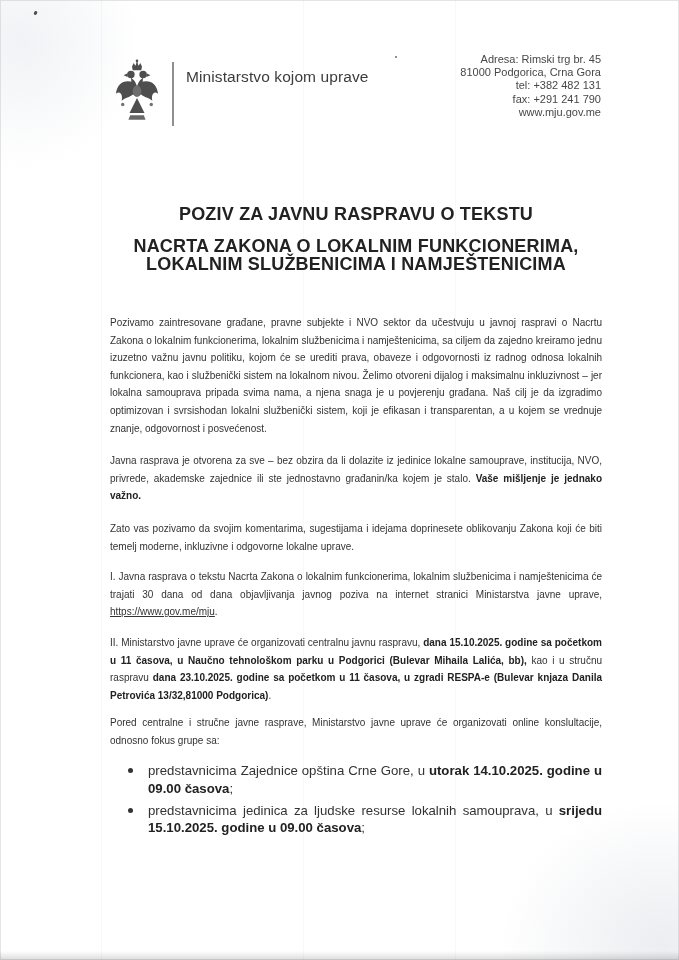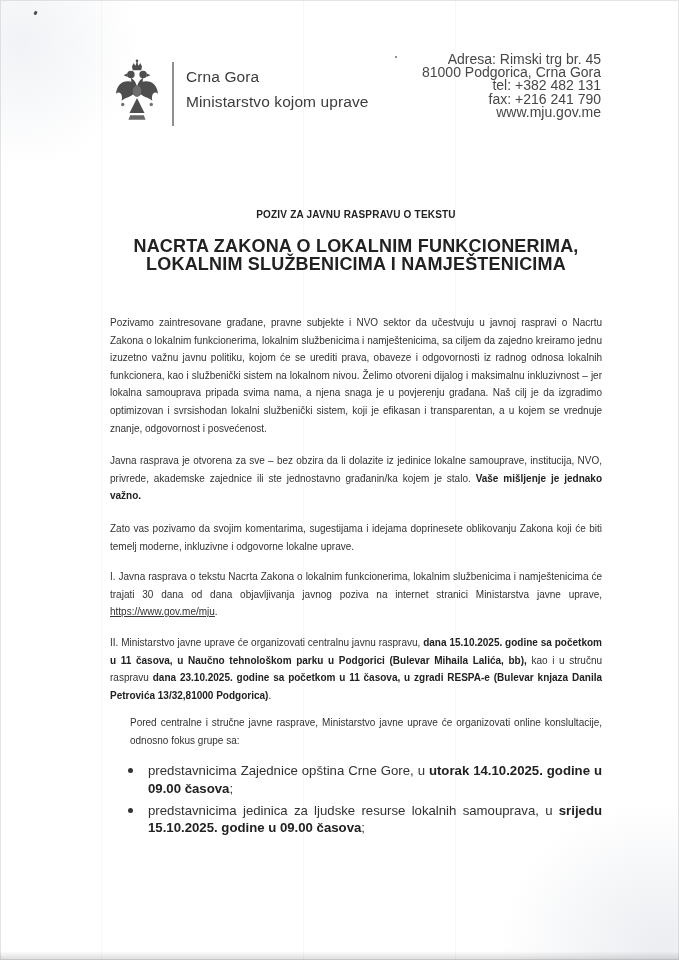--- a/index.html
+++ b/index.html
@@ -34,33 +34,33 @@
   }
   .fold-line { position: absolute; top: 0; bottom: 0; width: 1px; background: rgba(120,130,150,0.06); pointer-events: none; }
   .fold-1 { left: 101px; } .fold-2 { left: 303px; } .fold-3 { left: 455px; }
   .speck1 { position: absolute; left: 34px; top: 11px; width: 3px; height: 4px; background: #4b4b52; border-radius: 60% 40% 50% 50%; transform: rotate(25deg); }
   .speck2 { position: absolute; left: 395px; top: 56px; width: 2px; height: 2px; background: #6a6a70; border-radius: 50%; }
 
   
   .hdr-logo { position: absolute; left: 112px; top: 56px; }
   .hdr-divider { position: absolute; left: 172px; top: 62px; width: 2px; height: 64px; background: #8f8f8f; }
   .hdr-org { position: absolute; left: 186px; top: 64px; font-size: 15.5px; line-height: 25px; color: #3c3c3c; letter-spacing: 0.1px; }
-  .hdr-address { position: absolute; right: 78px; top: 53px; text-align: right; font-size: 14px; line-height: 13.2px; color: #474747; }
+  .hdr-address { position: absolute; right: 78px; top: 53px; text-align: right; font-size: 11px; line-height: 13.2px; color: #474747; }
 
   
   main.content {
     position: absolute; left: 0; top: 0; width: 679px;
     padding: 206px 77px 0 110px; box-sizing: border-box;
   }
-  .title-line1 { text-align: center; font-weight: bold; font-size: 10px; line-height: 17px; color: #222; letter-spacing: 0.2px; }
+  .title-line1 { text-align: center; font-weight: bold; font-size: 18px; line-height: 17px; color: #222; letter-spacing: 0.2px; }
   .title-line2 { text-align: center; font-weight: bold; font-size: 18px; line-height: 17.5px; color: #222; letter-spacing: 0.2px; max-width: 486px; margin: 15px auto 0 auto; }
   p.body-par { margin: 15px 0 0 0; font-size: 10px; line-height: 17.6px; text-align: justify; color: #333; }
   p.first-par { margin-top: 41px; }
   p.sec { margin-top: 13px; }
-  p.tight { margin-top: 10px; margin-left: 20px; }
+  p.tight { margin-top: 10px; }
   .b { font-weight: bold; color: #222; }
   a.doc-link { color: #333; text-decoration: underline; }
   ul.bullets { margin: 13px 0 0 0; padding: 0; list-style: none; }
   ul.bullets li {
     position: relative; margin: 0 0 4px 0; padding-left: 38px;
     font-size: 13.2px; line-height: 17.6px; text-align: justify; color: #333;
   }
   ul.bullets li .dot {
     position: absolute; left: 18px; top: 6px;
     width: 5px; height: 5px; border-radius: 50%; background: #333;
@@ -97,28 +97,27 @@
           <path d="M35 57 l-10.5 21 h21 z"></path>
           <path d="M25.5 81 h19 l2.5 6.5 h-24 z" opacity="0.85"></path>
           <circle cx="15" cy="66" r="2.4" opacity="0.8"></circle>
           <circle cx="55" cy="66" r="2.4" opacity="0.8"></circle>
           <ellipse cx="35" cy="47.5" rx="6" ry="8.2" fill="#6e6e6e"></ellipse>
         </g>
       </svg>
     </div>
     <div class="hdr-divider"></div>
     <div class="hdr-org">
-      <div>Crna Gora</div>
       <div>Ministarstvo kojom uprave</div>
     </div>
     <div class="hdr-address">
       <div>Adresa: Rimski trg br. 45</div>
       <div>81000 Podgorica, Crna Gora</div>
       <div>tel: +382 482 131</div>
-      <div>fax: +216 241 790</div>
+      <div>fax: +291 241 790</div>
       <div>www.mju.gov.me</div>
     </div>
   </header>
 
   <main class="content">
     <h1 style="margin:0; font-size:inherit; font-weight:normal;">
       <div class="title-line1">POZIV ZA JAVNU RASPRAVU O TEKSTU</div>
       <div class="title-line2">NACRTA ZAKONA O LOKALNIM FUNKCIONERIMA, LOKALNIM SLUŽBENICIMA I NAMJEŠTENICIMA</div>
     </h1>
 

